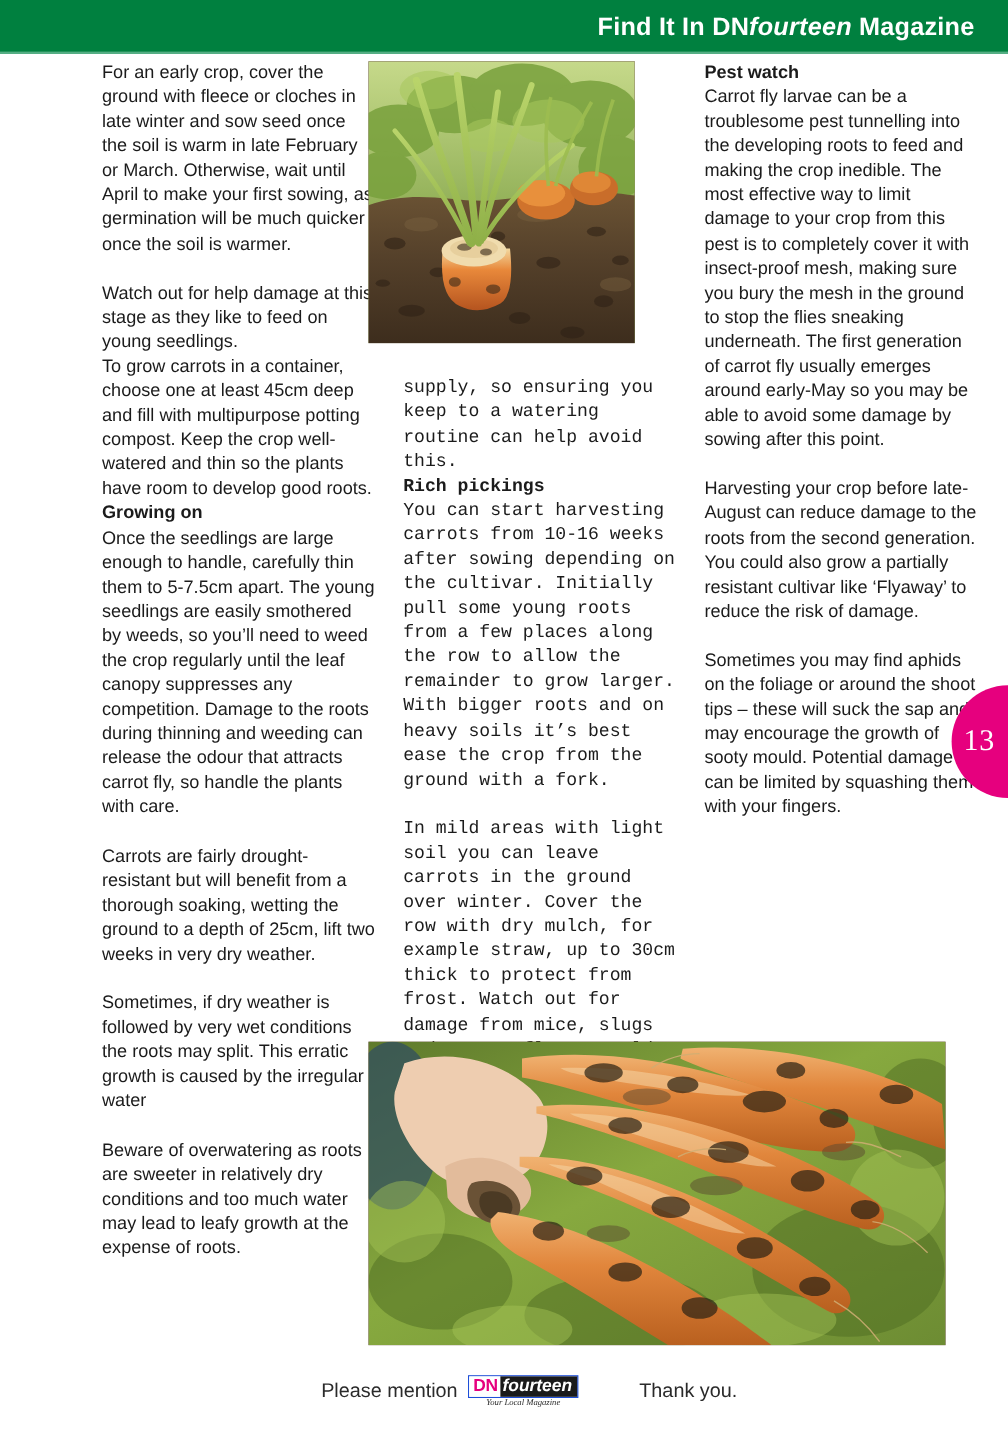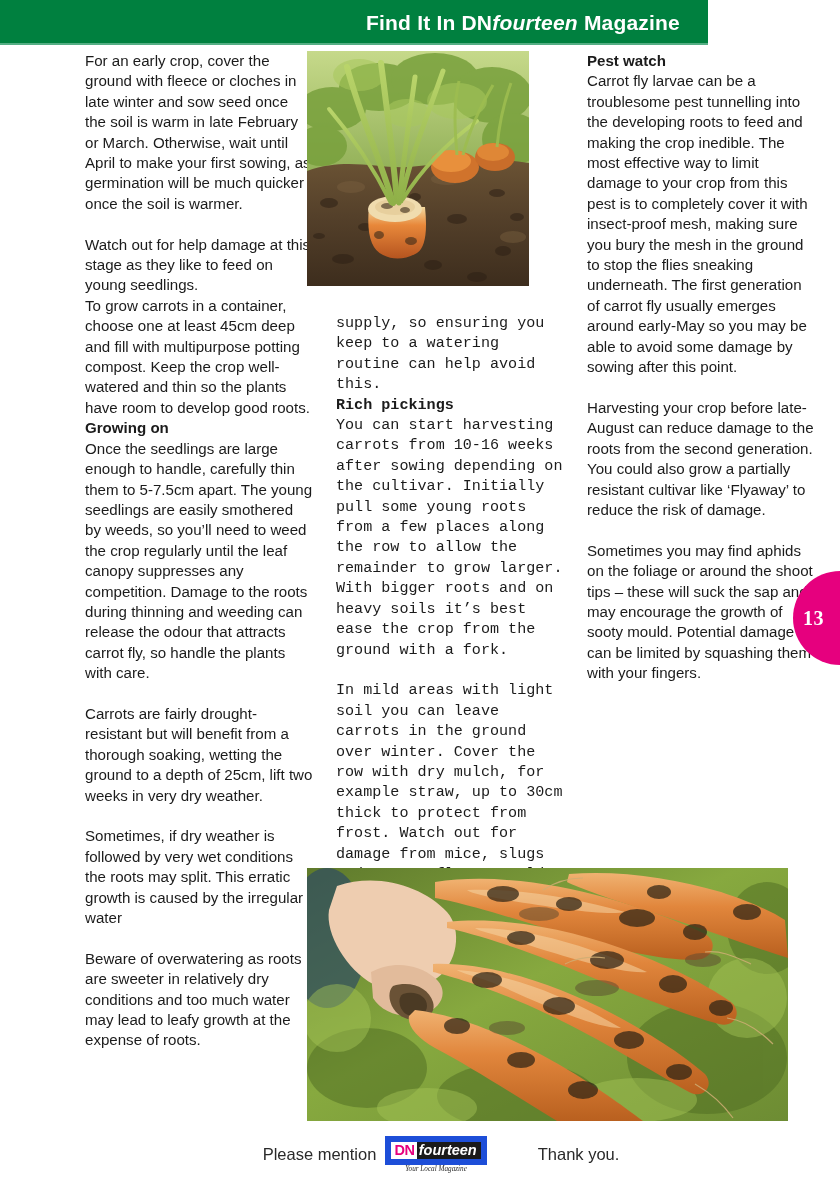--- a/index.html
+++ b/index.html
@@ -13,21 +13,21 @@
     position: relative;
     overflow: hidden;
     font-family: "Liberation Sans", sans-serif;
     color: #1a1a1a;
   }
 
   
   .header-band {
     position: absolute;
     top: 0; left: 0;
-    width: 708px;
+    width: 840px;
     height: 45px;
     background: #00803f;
     box-sizing: border-box;
   }
   .header-band::after {
     content: "";
     position: absolute;
     left: 0; bottom: 0;
     width: 100%;
     height: 2px;
@@ -119,22 +119,22 @@
     border-bottom-left-radius: 47px;
     overflow: hidden;
   }
   .page-badge .num {
     position: absolute;
     left: 10px;
     top: 50%;
     transform: translateY(-50%);
     color: #ffffff;
     font-family: "Liberation Serif", serif;
-    font-size: 20px;
-    font-weight: bold;
+    font-size: 25px;
+    font-weight: normal;
     letter-spacing: 0.5px;
   }
 
   
   .footer {
     position: absolute;
     left: 0;
     bottom: 18px;
     width: 840px;
     display: flex;
@@ -150,21 +150,21 @@
     flex-direction: column;
     align-items: center;
     position: relative;
     top: 1px;
     margin: 0 3px;
   }
   .logo-row {
     display: inline-flex;
     align-items: stretch;
     height: 17px;
-    border: 6px solid #1d4ed8;
+    border: 1px solid #1d4ed8;
   }
   .logo-dn {
     background: #ffffff;
     color: #e6007e;
     font-weight: bold;
     font-size: 14.5px;
     line-height: 17px;
     padding: 0 2px 0 3px;
     letter-spacing: -0.3px;
     font-family: "Liberation Sans", sans-serif;

